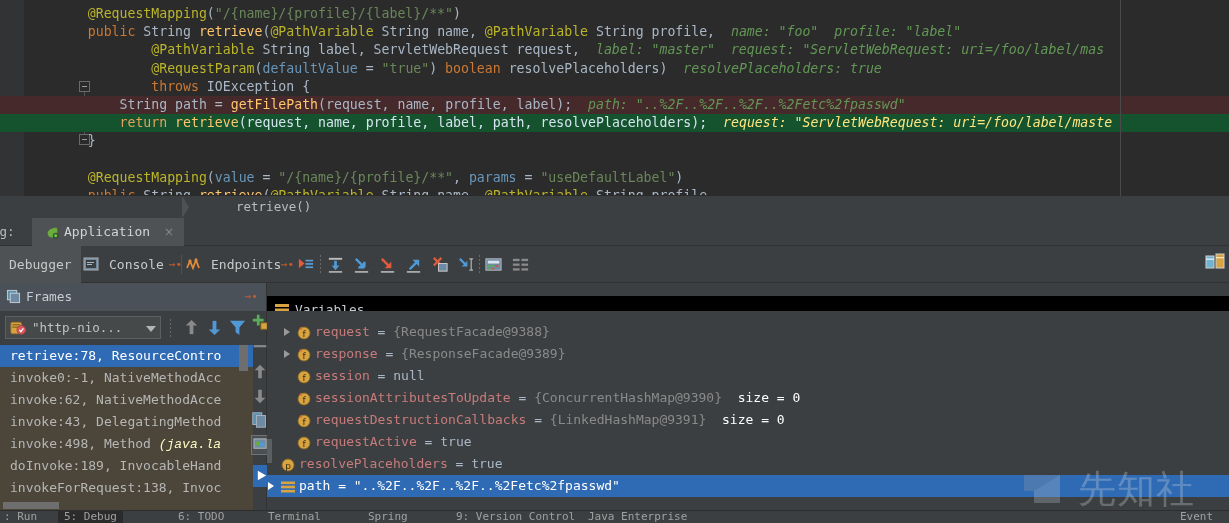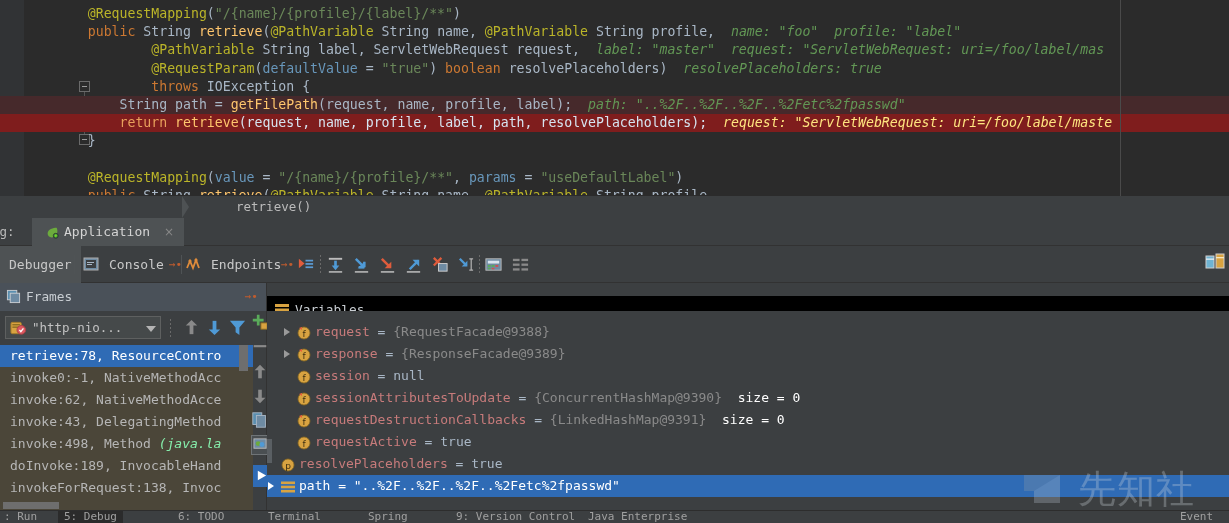--- a/index.html
+++ b/index.html
@@ -47,21 +47,21 @@
   .codearea {
     position:absolute; left:0; top:0; width:1229px; height:203px;
     font-family:"DejaVu Sans Mono","Liberation Mono",monospace;
     font-size:13.2px;
   }
   .cline {
     position:absolute; left:0; width:1229px; height:18.2px;
     white-space:pre; line-height:18.2px; padding-left:56px;
   }
   .cline.err { background:#46292b; }
-  .cline.sel { background:#7f1d1d; }
+  .cline.sel { background:#14532d; }
   .right-margin {
     position:absolute; left:1120px; top:0; width:1px; height:203px; background:#4a4a4a;
   }
   .kw{color:#cc7832;} .ann{color:#bbb529;} .str{color:#6a8759;}
   .typ{color:#a9b7c6;} .meth{color:#ffc66d;}
   .pln{color:#a9b7c6;} .hint{color:#629755; font-style:italic;}
   .hint-sel{color:#ffe57f; font-style:italic;} .cls{color:#6897bb;}
   .sel .pln,.sel .typ,.sel .nm{color:#d6e4f0;}
   .sel .kw{color:#e8a15c;}
 
@@ -173,21 +173,21 @@
     position:absolute; left:0; top:34px; width:253px; height:165px;
     background:#4b4639; overflow:hidden;
   }
   .frow{
     position:absolute; left:0; width:253px; height:22px; line-height:22px;
     white-space:nowrap; color:#b6b6b6; font-size:13px;
     padding-left:10px;
     font-family:"DejaVu Sans Mono","Liberation Mono",monospace;
   }
   .frow.sel{ background:#2f6bb5; color:#ffffff; }
-  .frow .pkg{ color:#86efac; font-style:italic; }
+  .frow .pkg{ color:#fef9c3; font-style:italic;font-family:Liberation Mono, monospace; }
   .fscroll{
     position:absolute; right:5px; top:0; width:9px; height:26px; background:#6e6e6e;
   }
   .fhscroll{
     position:absolute; left:3px; bottom:1px; width:56px; height:7px; background:#6e6e6e;
   }
 
   
   #fside{
     position:absolute; left:253px; top:311px; width:14px; height:199px;

